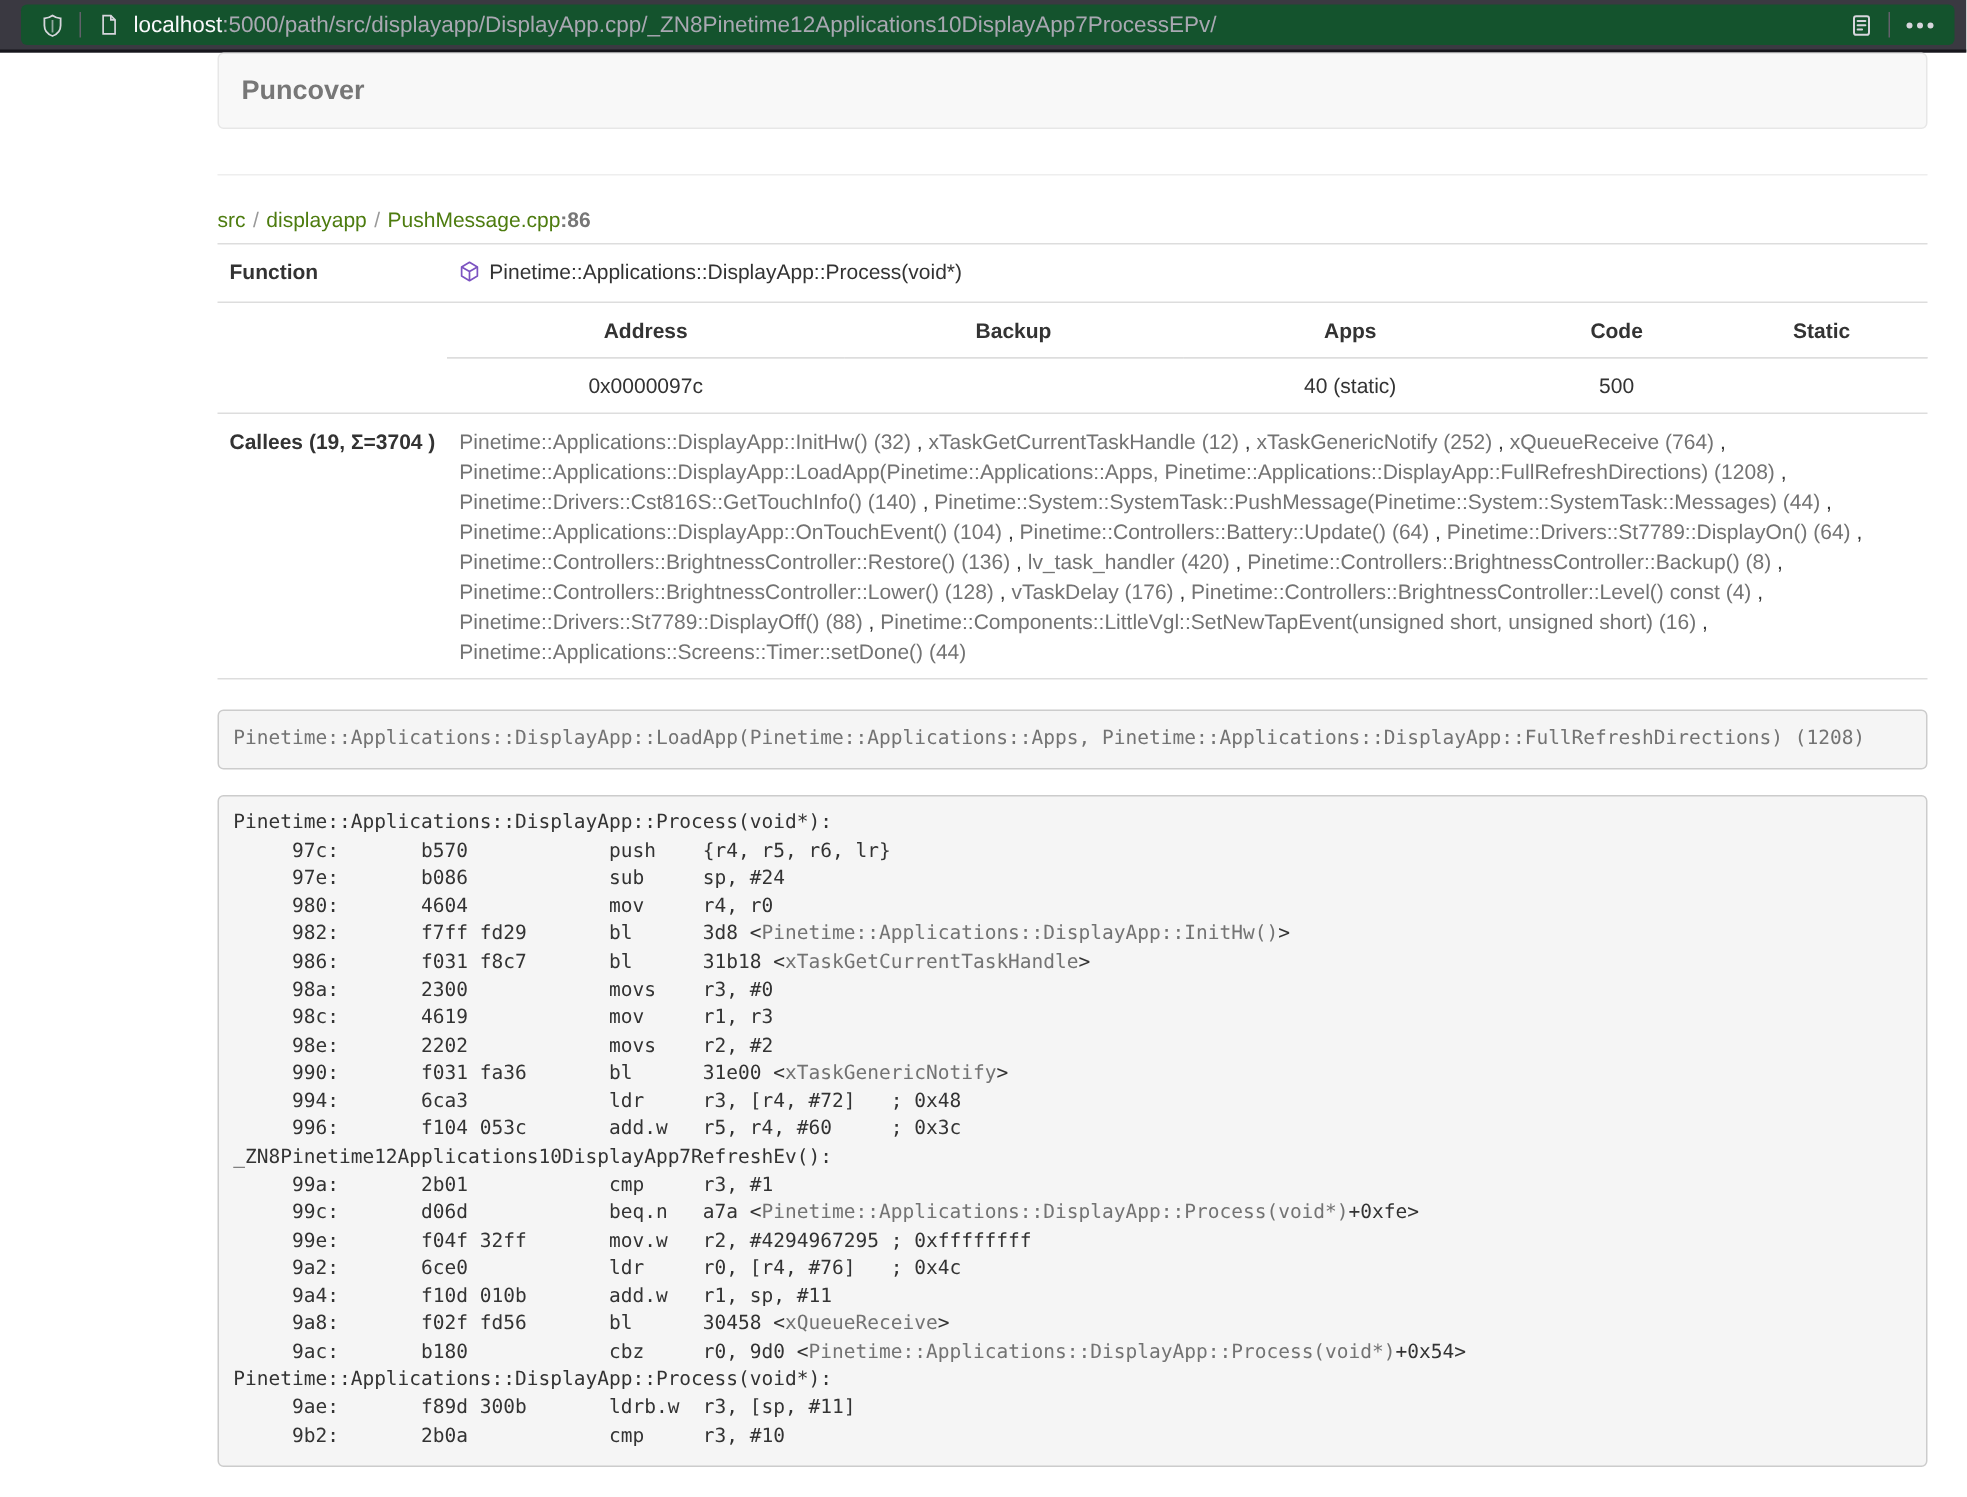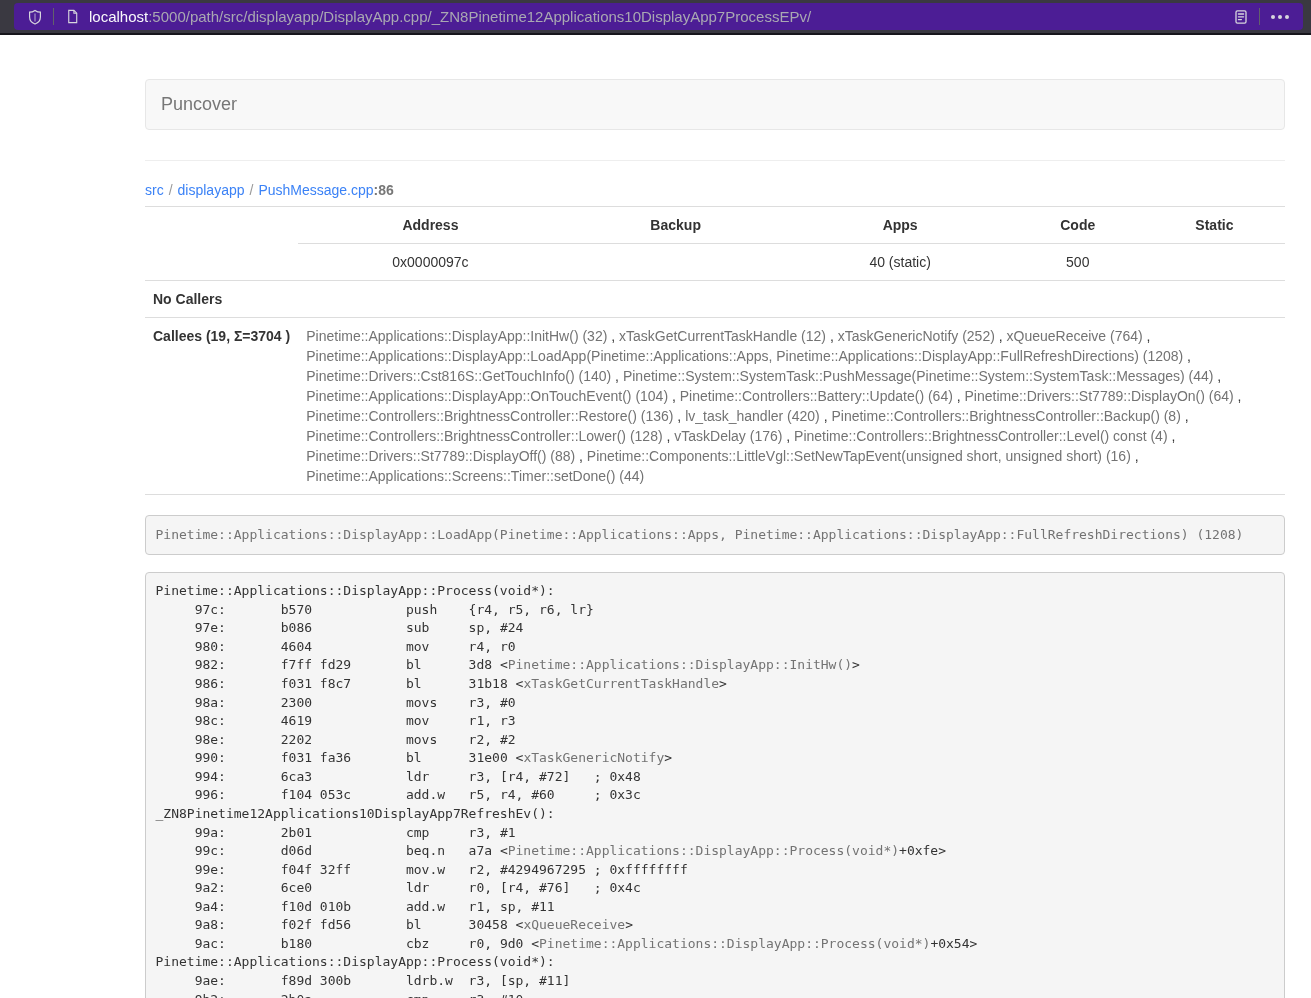--- a/index.html
+++ b/index.html
@@ -2,41 +2,41 @@
 <html><head>
 <meta charset="utf-8">
 <style>
   * { box-sizing: border-box; }
   html, body { margin:0; padding:0; width:1311px; height:998px; overflow:hidden; background:#fff;
                font-family:"Liberation Sans", sans-serif; }
 
   
   .chrome { height:35px; background:#3a3941; border-bottom:2px solid #17161c;
             display:flex; align-items:center; padding:0 8px 0 14px; }
-  .urlbar { flex:1; height:27px; background:#4c1d95; border-radius:4px;
+  .urlbar { flex:1; height:27px; background:#14532d; border-radius:4px;
             display:flex; align-items:center; padding:0 10px; }
   .ub-icon { display:flex; align-items:center; justify-content:center; width:22px; height:22px; flex:0 0 auto; }
   .ub-divider { width:1px; height:17px; background:#62616b; margin:0 7px; flex:0 0 auto; }
   .url-text { font-size:15px; color:#a9a8b2; white-space:nowrap; overflow:hidden; margin-left:6px; flex:1; }
   .url-host { color:#f9f9fb; }
   .ub-right { display:flex; align-items:center; flex:0 0 auto; }
   .dots { display:flex; gap:3px; padding:0 4px; }
   .dots i { width:4px; height:4px; border-radius:50%; background:#d7d6dd; }
 
   
   .container { margin-left:145px; width:1140px; color:#333; }
 
-  .navbar { margin-top:44px; margin-bottom:30px; height:51px; background:#f8f8f8;
-            border:1px solid #e7e7e7; border-radius:4px; display:flex; align-items:center; }
+  .navbar { margin-bottom:30px; height:51px; background:#f8f8f8;
+            border:1px solid #e7e7e7; border-radius:4px; display:flex; align-items:center;font-weight:bold; }
   .brand { font-size:18px; color:#777; text-decoration:none; padding:0 15px; }
 
   hr.rule { border:0; border-top:1px solid #eee; margin:0; }
 
   .breadcrumb { margin:21px 0 8px; font-size:14px; }
-  .breadcrumb a { color:#3b82f6; text-decoration:none; }
+  .breadcrumb a { color:#4d7c0f; text-decoration:none; }
   .breadcrumb .sep { color:#999; margin:0 5px; }
   .breadcrumb .line-suffix { color:#777;font-weight:bold; }
 
   table.info-table { width:100%; border-collapse:collapse; font-size:14px; color:#333;
                      margin-bottom:20px; border-bottom:1px solid #ddd; }
   table.info-table > tbody > tr > th,
   table.info-table > tbody > tr > td { border-top:1px solid #ddd; padding:8px; text-align:left;
                                        vertical-align:top; line-height:1.43; }
   table.info-table > tbody > tr > th { font-weight:bold; width:147px; white-space:nowrap; }
   td.no-pad { padding:0 !important; }
@@ -102,20 +102,31 @@
 
   <hr class="rule">
 
   <div class="breadcrumb">
     <a href="#">src</a><span class="sep">/</span><a href="#">displayapp</a><span class="sep">/</span><a href="#">PushMessage.cpp</a><span class="line-suffix">:86</span>
   </div>
 
   <table class="info-table">
     <tbody>
       <tr>
+        <th>Function</th>
+        <td>
+          <span class="cube">
+            <svg width="14" height="14" viewBox="0 0 16 16" fill="none" stroke="#7c53c1" stroke-width="1.3" stroke-linejoin="round">
+              <path d="M8 1 L14 4.5 V11.5 L8 15 L2 11.5 V4.5 Z"></path>
+              <path d="M2 4.5 L8 8 L14 4.5 M8 8 V15"></path>
+            </svg>
+          </span><span>Pinetime::Applications::DisplayApp::Process(void*)</span>
+        </td>
+      </tr>
+      <tr>
         <th></th>
         <td class="no-pad">
           <table class="inner-table">
             <colgroup>
                 <col class="c1">
                 <col class="c2">
                 <col class="c3">
                 <col class="c4">
                 <col class="c5">
               </colgroup>
@@ -132,24 +143,20 @@
               <tr>
                 <td>0x0000097c</td>
                 <td></td>
                 <td>40 (static)</td>
                 <td>500</td>
                 <td></td>
               </tr>
             </tbody>
           </table>
         </td>
-      </tr>
-      <tr>
-        <th>No Callers</th>
-        <td></td>
       </tr>
       <tr>
         <th>Callees (19, Σ=3704 )</th>
         <td><a href="#" class="callee-link">Pinetime::Applications::DisplayApp::InitHw() (32)</a> , <a href="#" class="callee-link">xTaskGetCurrentTaskHandle (12)</a> , <a href="#" class="callee-link">xTaskGenericNotify (252)</a> , <a href="#" class="callee-link">xQueueReceive (764)</a> , <a href="#" class="callee-link">Pinetime::Applications::DisplayApp::LoadApp(Pinetime::Applications::Apps, Pinetime::Applications::DisplayApp::FullRefreshDirections) (1208)</a> , <a href="#" class="callee-link">Pinetime::Drivers::Cst816S::GetTouchInfo() (140)</a> , <a href="#" class="callee-link">Pinetime::System::SystemTask::PushMessage(Pinetime::System::SystemTask::Messages) (44)</a> , <a href="#" class="callee-link">Pinetime::Applications::DisplayApp::OnTouchEvent() (104)</a> , <a href="#" class="callee-link">Pinetime::Controllers::Battery::Update() (64)</a> , <a href="#" class="callee-link">Pinetime::Drivers::St7789::DisplayOn() (64)</a> , <a href="#" class="callee-link">Pinetime::Controllers::BrightnessController::Restore() (136)</a> , <a href="#" class="callee-link">lv_task_handler (420)</a> , <a href="#" class="callee-link">Pinetime::Controllers::BrightnessController::Backup() (8)</a> , <a href="#" class="callee-link">Pinetime::Controllers::BrightnessController::Lower() (128)</a> , <a href="#" class="callee-link">vTaskDelay (176)</a> , <a href="#" class="callee-link">Pinetime::Controllers::BrightnessController::Level() const (4)</a> , <a href="#" class="callee-link">Pinetime::Drivers::St7789::DisplayOff() (88)</a> , <a href="#" class="callee-link">Pinetime::Components::LittleVgl::SetNewTapEvent(unsigned short, unsigned short) (16)</a> , <a href="#" class="callee-link">Pinetime::Applications::Screens::Timer::setDone() (44)</a></td>
       </tr>
     </tbody>
   </table>
 
   <pre class="bpre highlight-pre"><a href="#" class="code-link">Pinetime::Applications::DisplayApp::LoadApp(Pinetime::Applications::Apps, Pinetime::Applications::DisplayApp::FullRefreshDirections) (1208)</a></pre>
 

